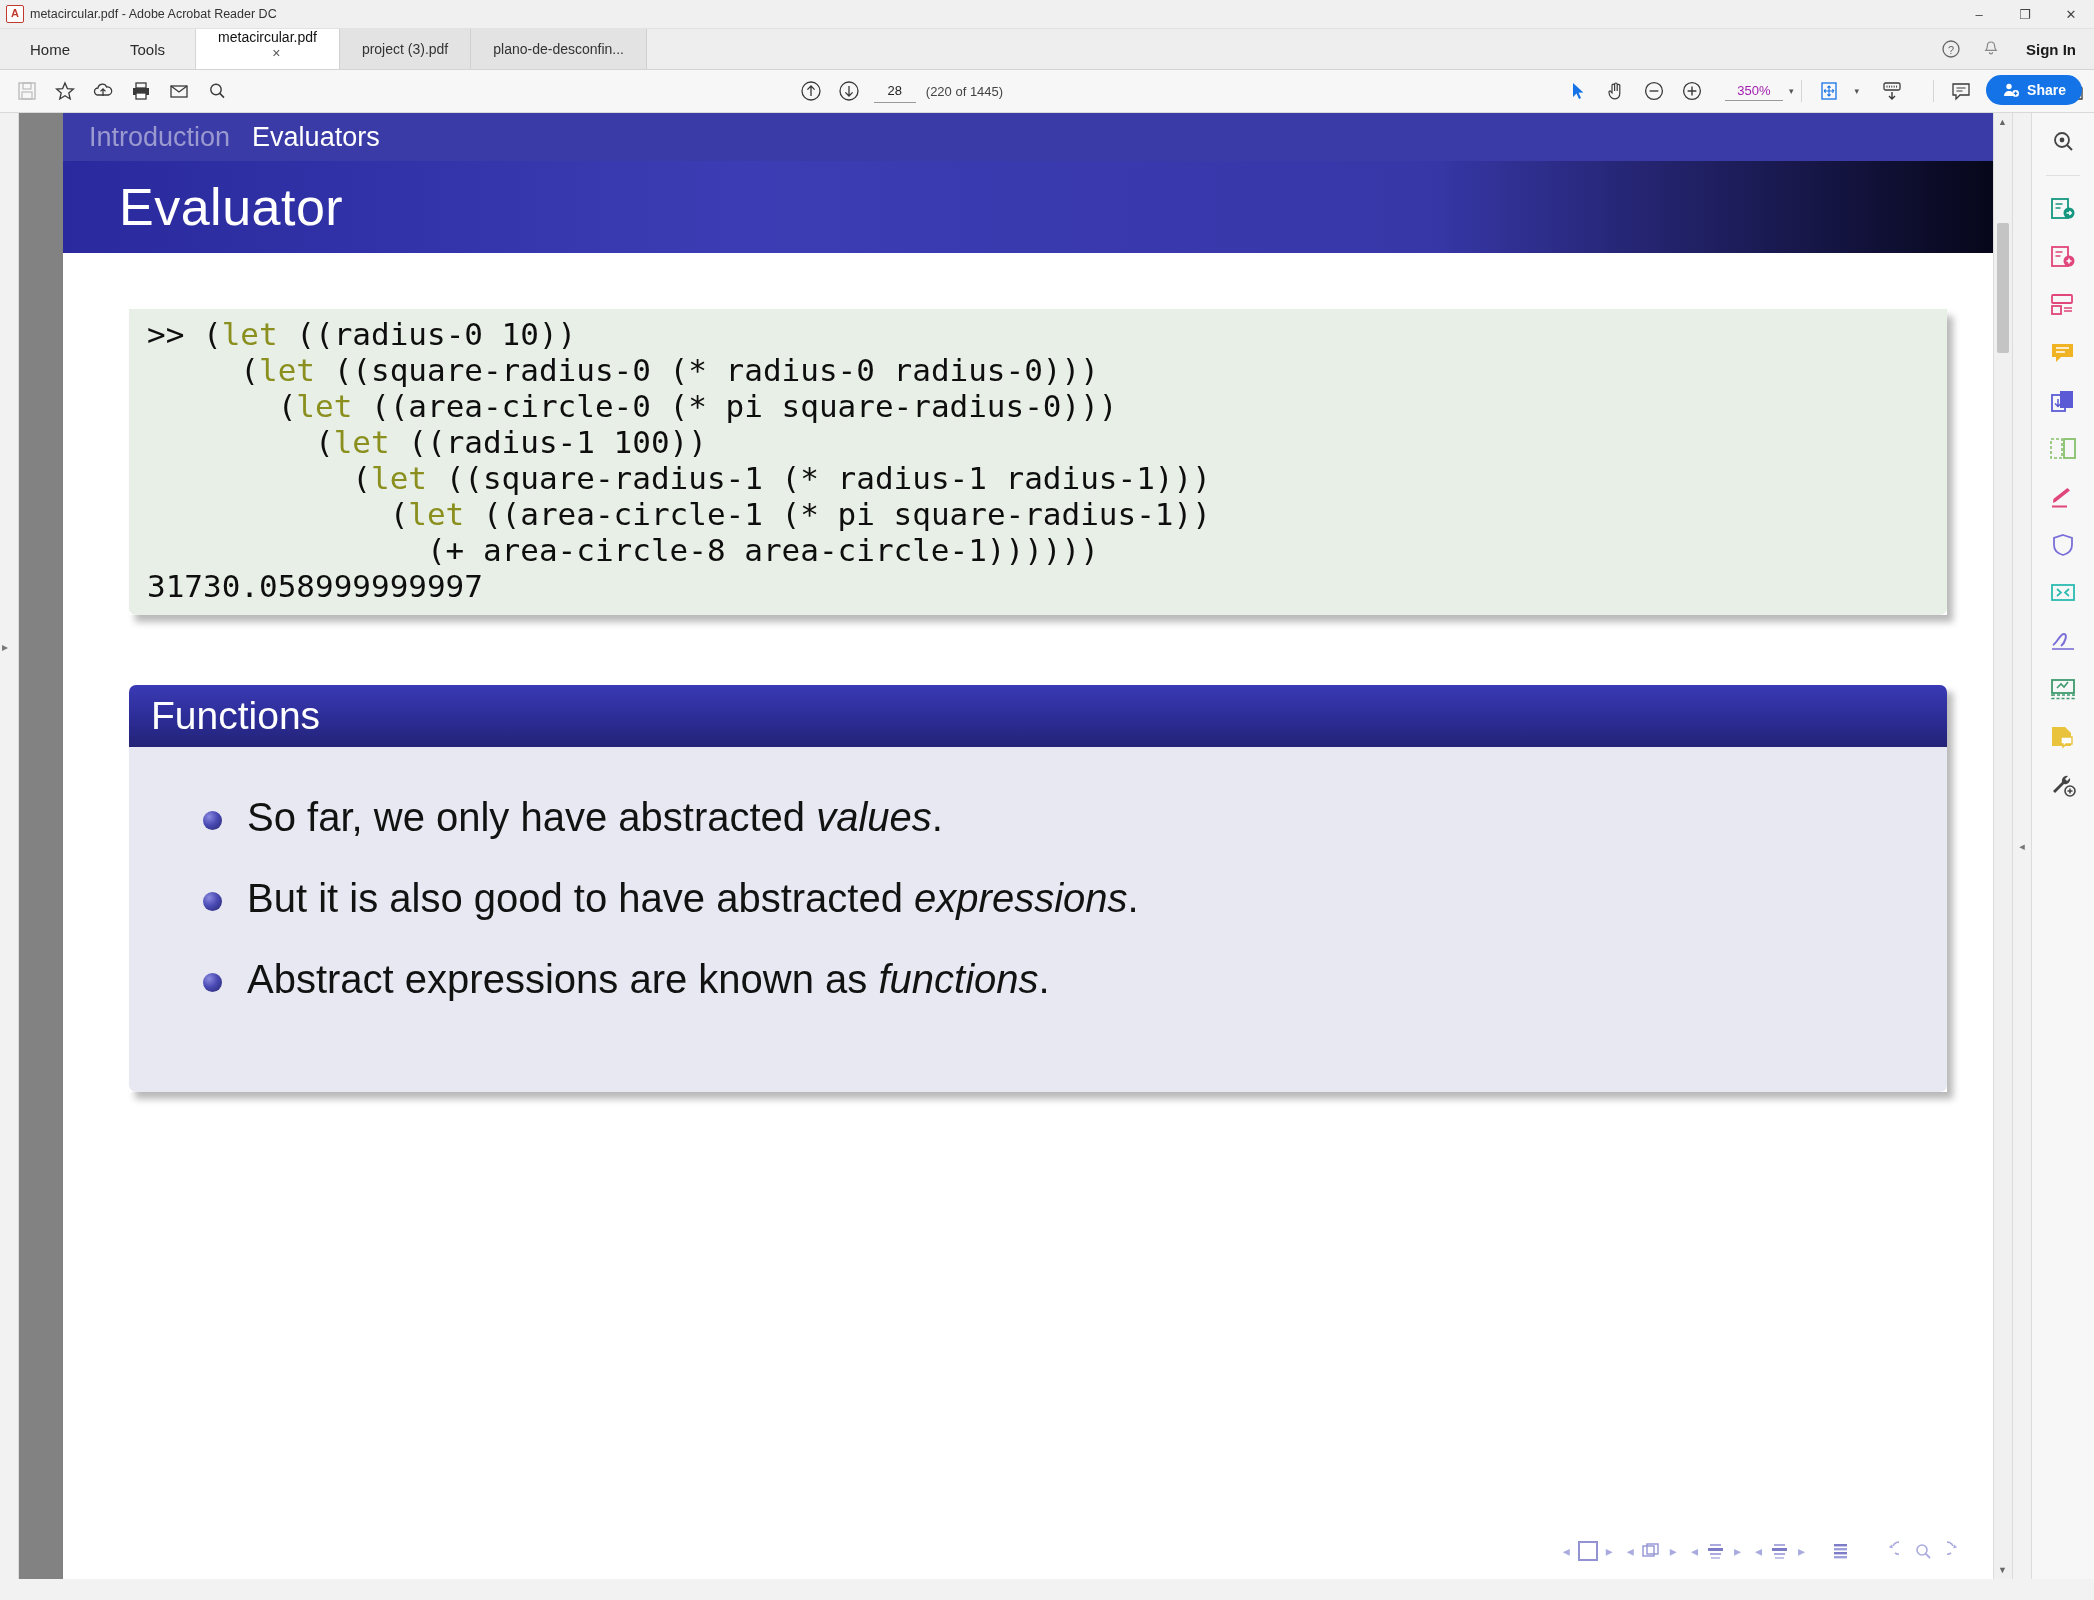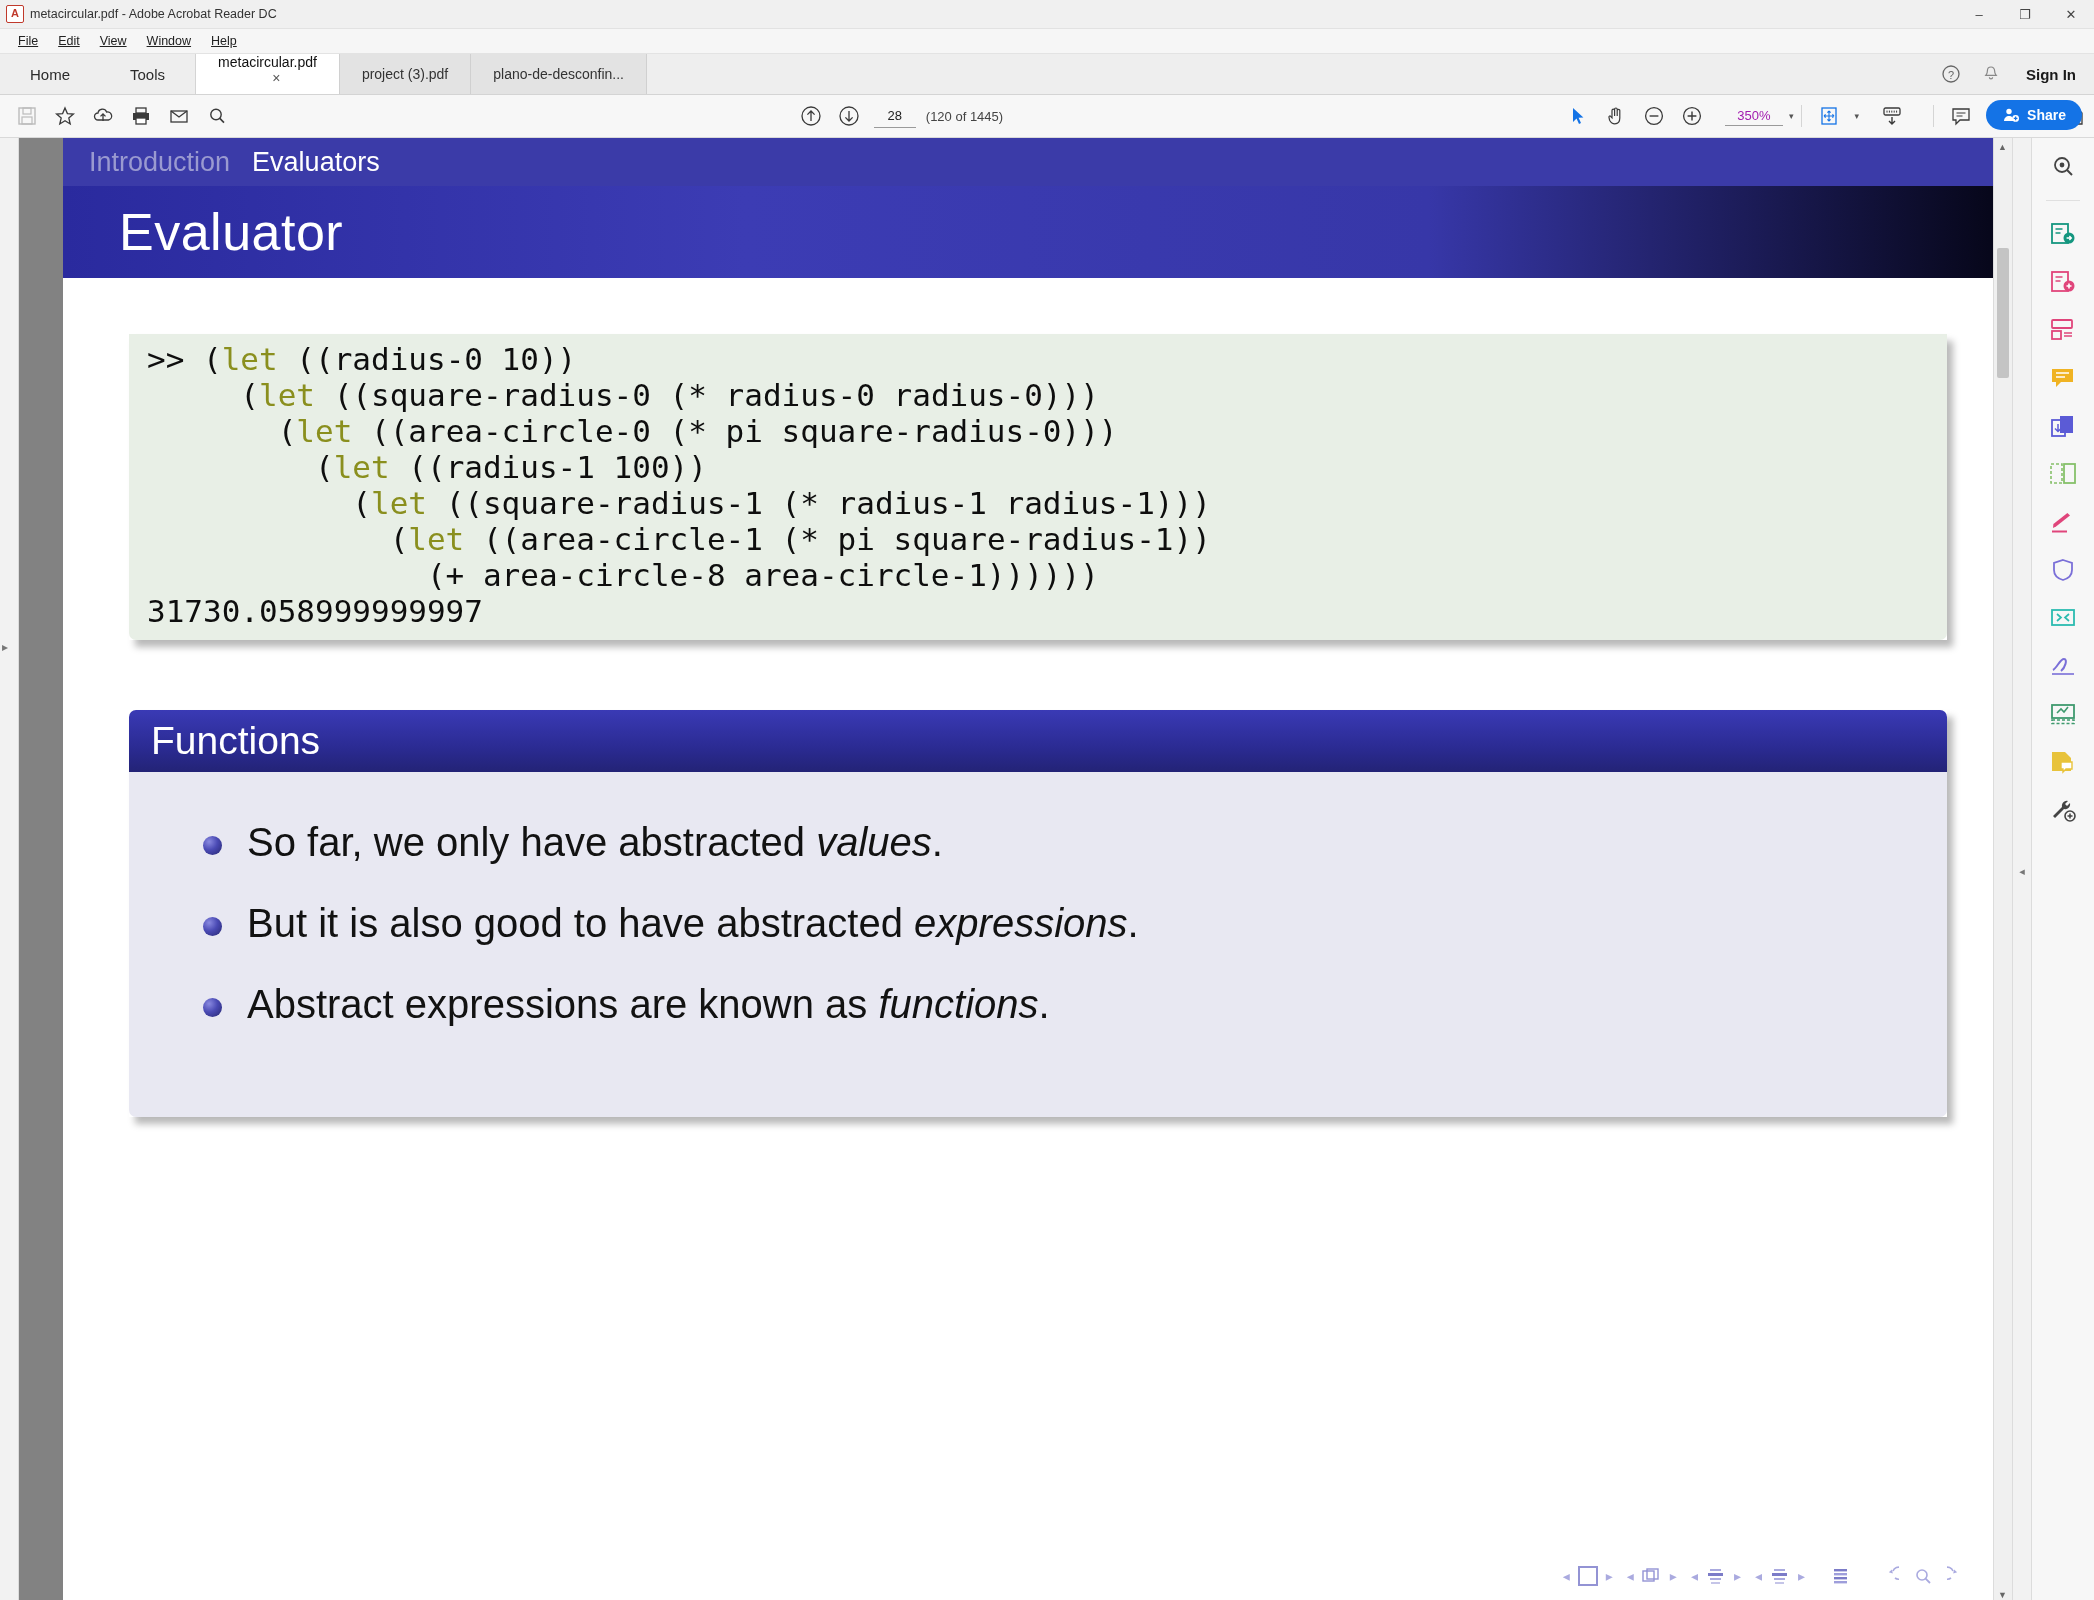--- a/index.html
+++ b/index.html
@@ -173,27 +173,20 @@
   <div class="titlebar">
     <div class="appicon">A</div>
     <div class="title">metacircular.pdf - Adobe Acrobat Reader DC</div>
     <div class="winbtns">
       <div class="winbtn">–</div>
       <div class="winbtn">❐</div>
       <div class="winbtn close">✕</div>
     </div>
   </div>
 
-  <div class="menubar">
-    <div class="menuitem"><span class="u">File</span></div>
-    <div class="menuitem"><span class="u">Edit</span></div>
-    <div class="menuitem"><span class="u">View</span></div>
-    <div class="menuitem"><span class="u">Window</span></div>
-    <div class="menuitem"><span class="u">Help</span></div>
-  </div>
 
   <div class="tabbar">
     <div class="homebtn">Home</div>
     <div class="toolsbtn">Tools</div>
     <div class="doctab active">
       <span>metacircular.pdf</span>
       <span class="closex">×</span>
     </div>
     <div class="doctab">
       <span>project (3).pdf</span>
@@ -265,21 +258,21 @@
           <path d="M12 17V7M8.4 10.6L12 7l3.6 3.6" fill="none" stroke="currentColor" stroke-width="1.3"></path>
         </svg>
     </div>
     <div class="tool">
       <svg width="24" height="24" viewBox="0 0 24 24">
           <circle cx="12" cy="12" r="9" fill="none" stroke="currentColor" stroke-width="1.3"></circle>
           <path d="M12 7v10M8.4 13.4L12 17l3.6-3.6" fill="none" stroke="currentColor" stroke-width="1.3"></path>
         </svg>
     </div>
     <div class="pagebox">28</div>
-    <div class="pagetotal">(120 of 1445)</div>
+    <div class="pagetotal">(220 of 1445)</div>
 
     <div style="flex:1"></div>
 
     <div class="tool sel">
       <svg width="20" height="20" viewBox="0 0 20 20">
           <polygon points="5,2 5,16 8.5,12.6 11,18 13,17 10.6,11.8 15.4,11.6" fill="#1473e6"></polygon>
         </svg>
     </div>
     <div class="tool">
       <svg width="22" height="22" viewBox="0 0 22 22">

